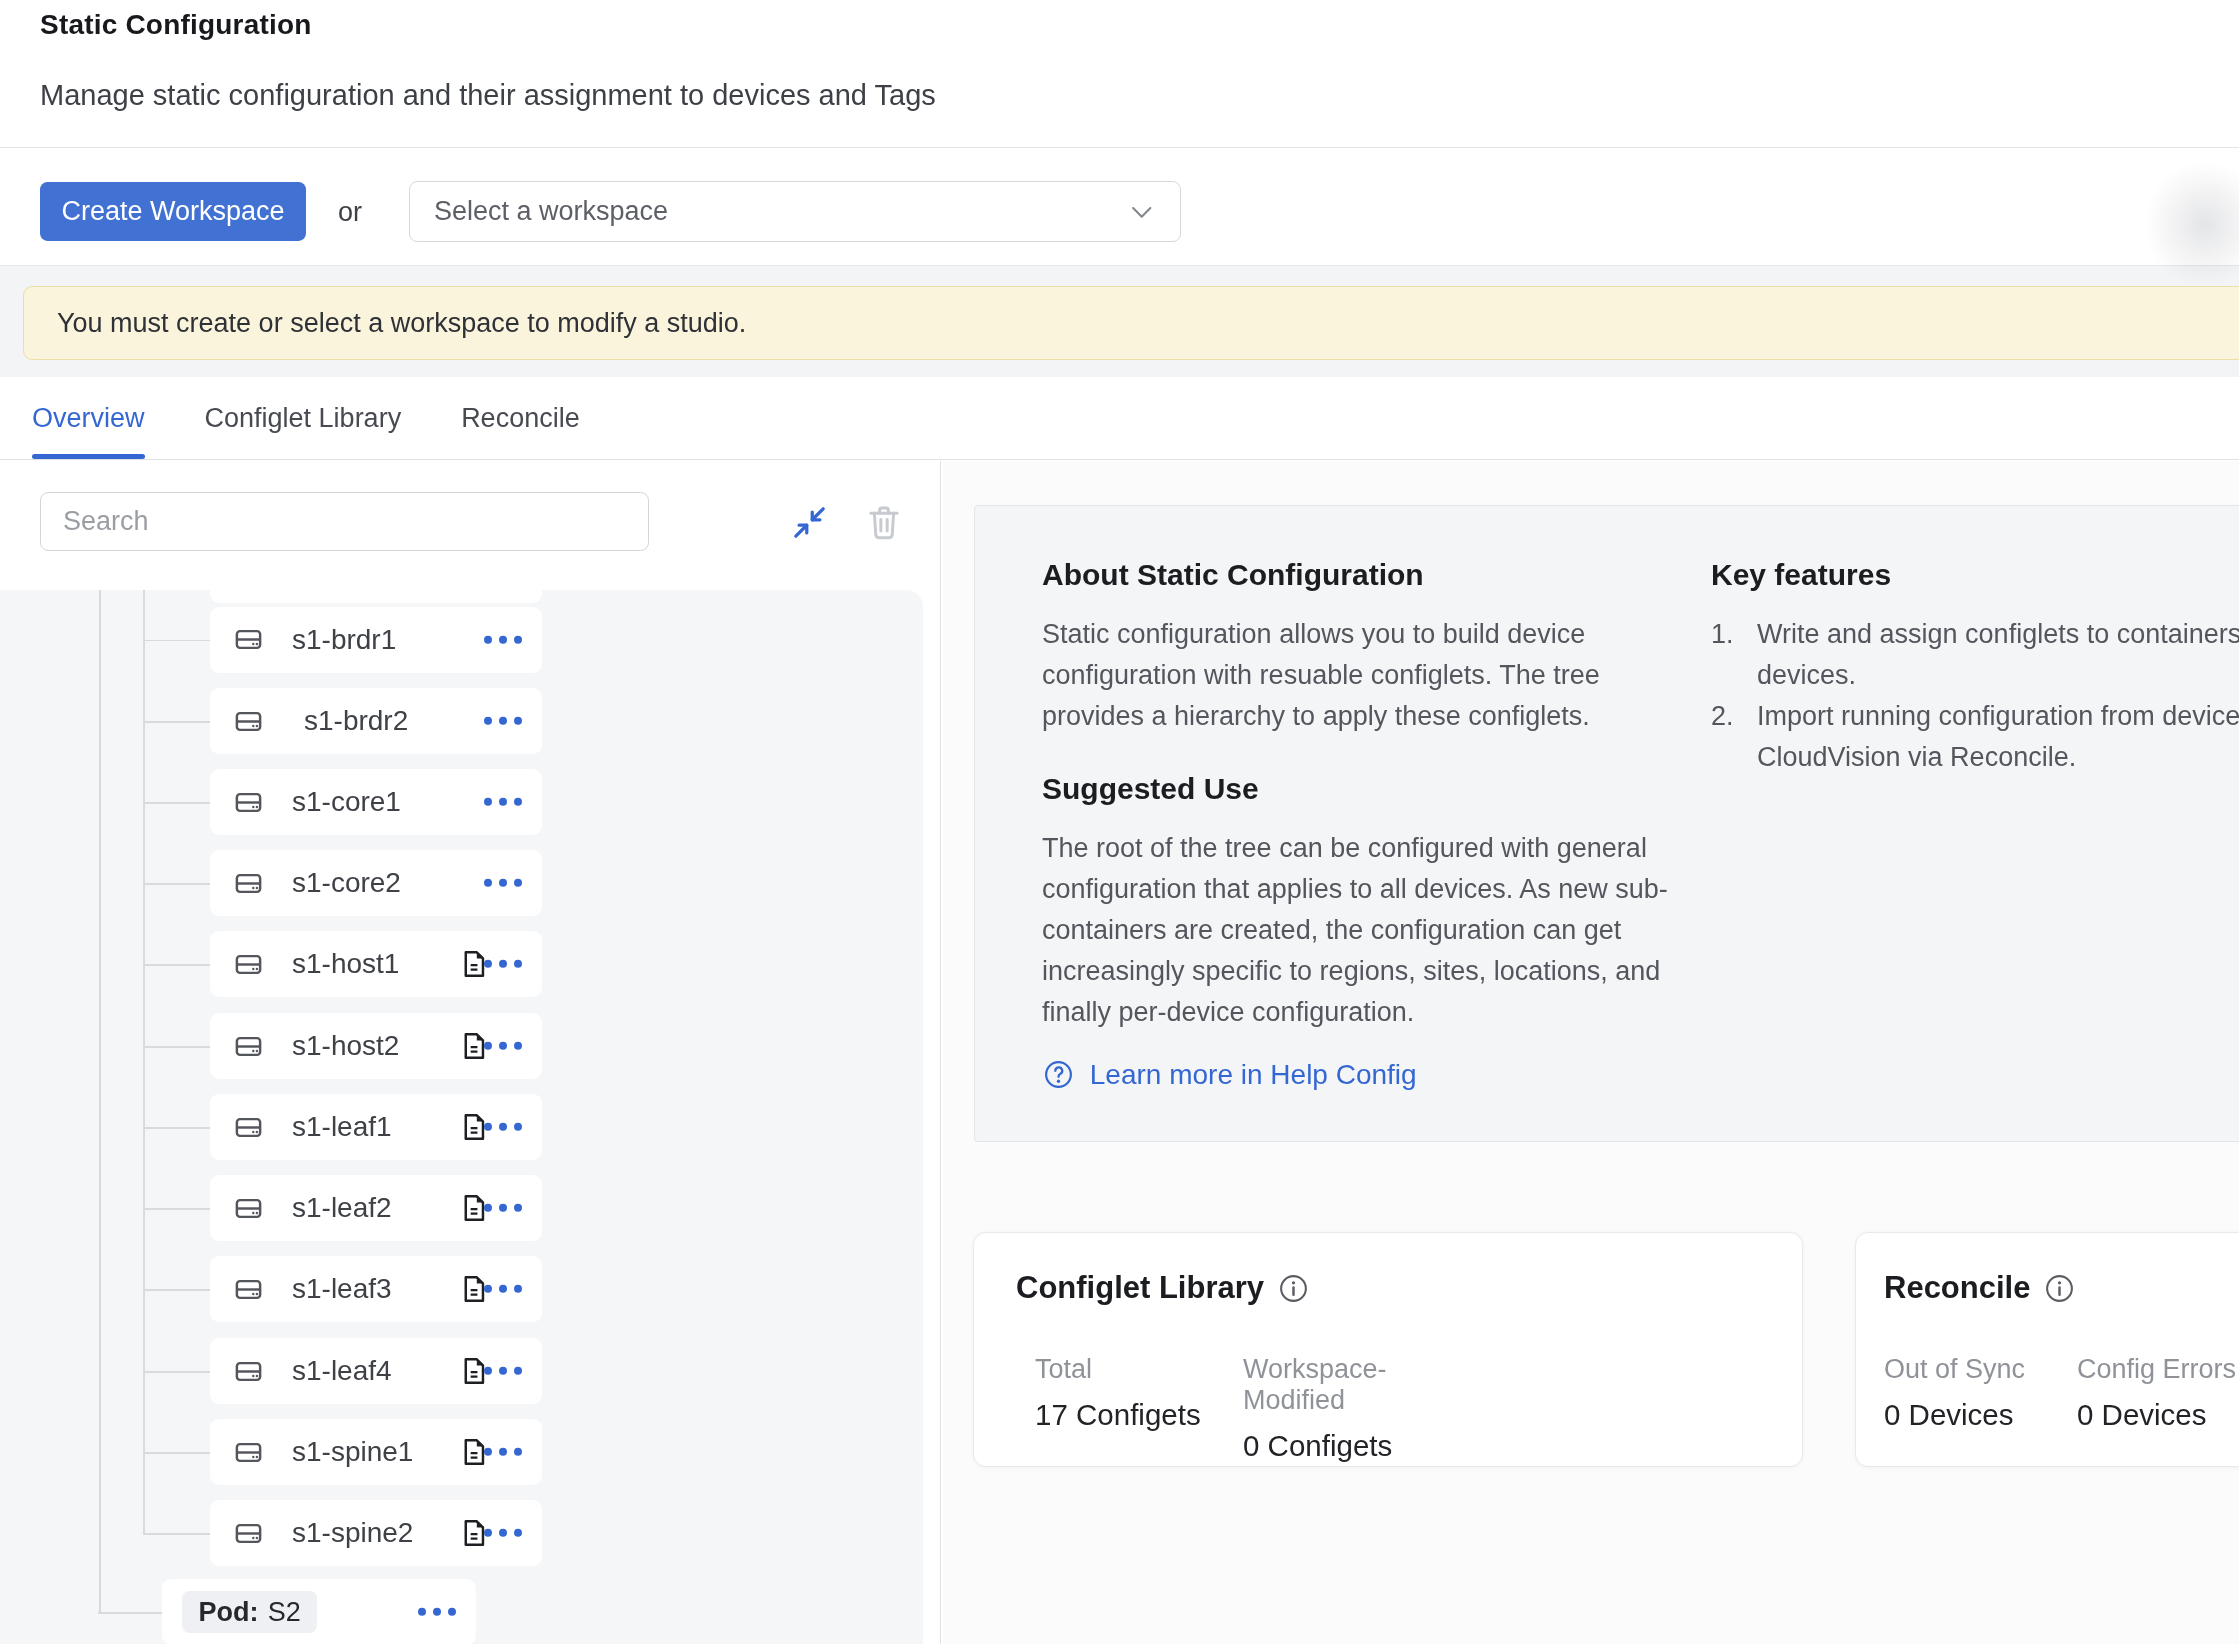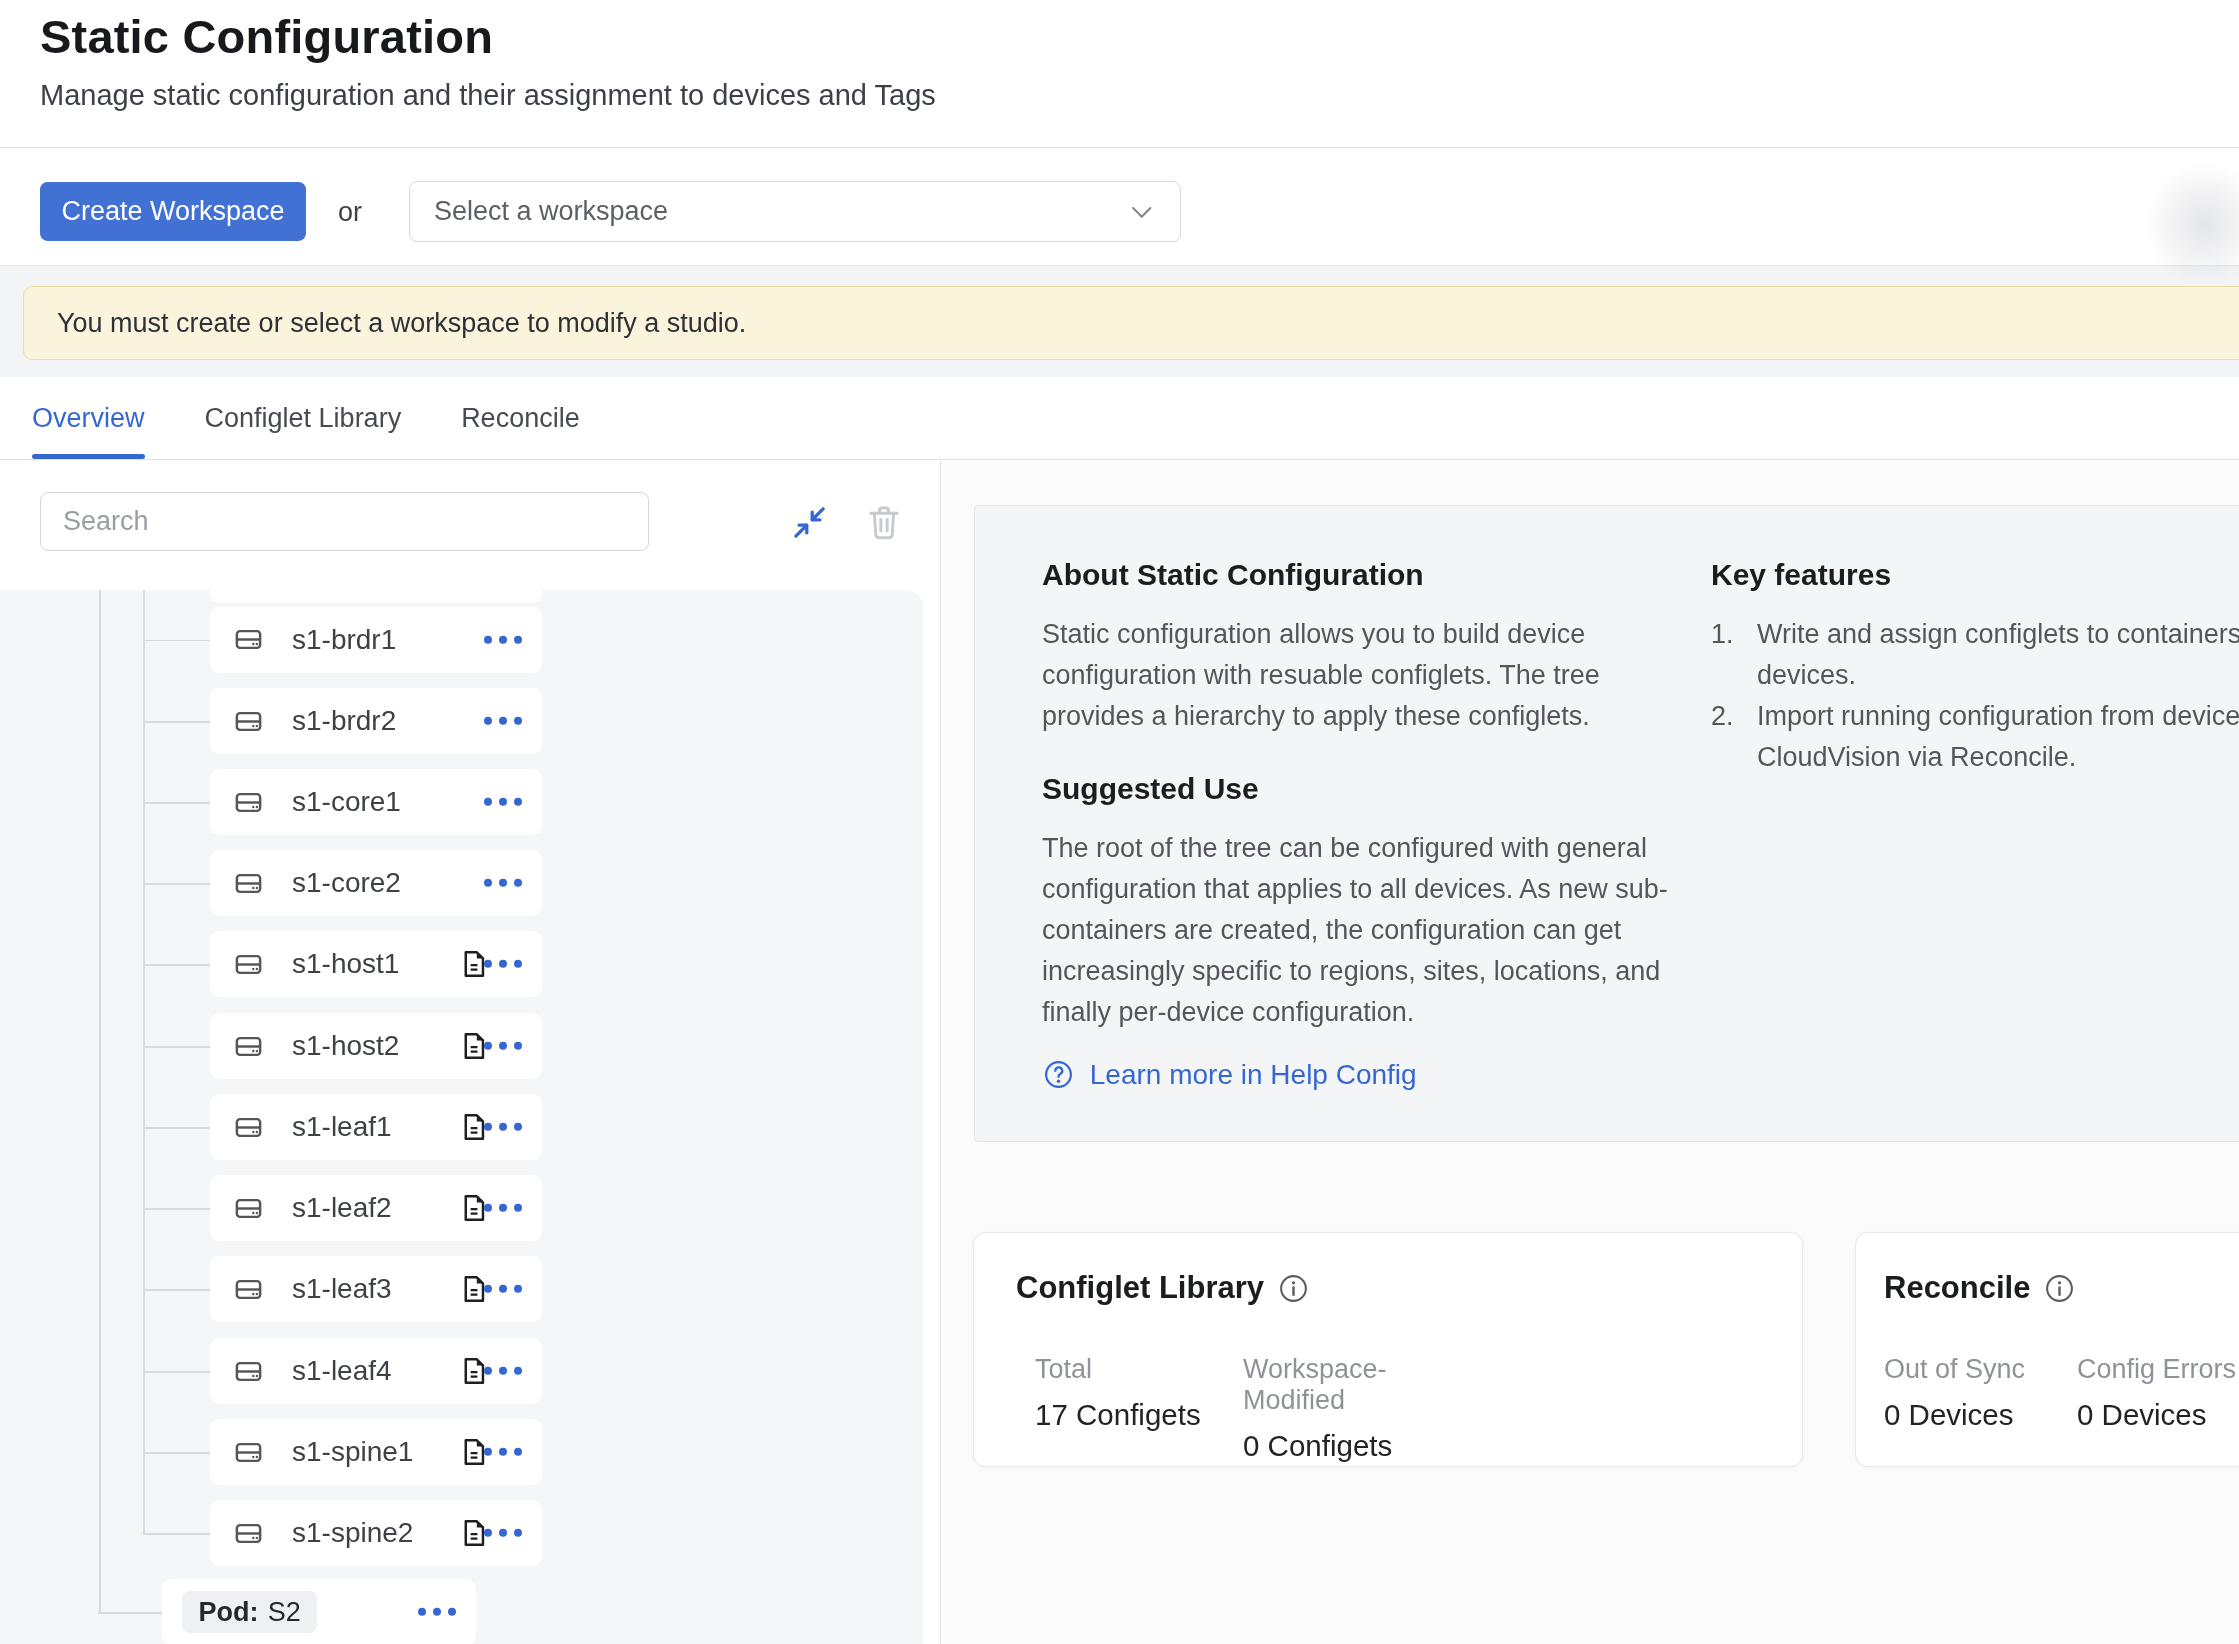--- a/index.html
+++ b/index.html
@@ -2,21 +2,21 @@
 <html style="--accent: #3567d2; --accent-btn: #4271d4; --banner-bg: #fbf4dc; --banner-border: #eadfa6;font-size:14.8px"><head>
 <meta charset="utf-8">
 <style>
   html,body{margin:0;padding:0;background:#e9eaec;}
   .screen{
     position:relative; width:2239px; height:1645px; overflow:hidden;
     background:#ffffff; font-family:"Liberation Sans", sans-serif; color:#1a1c1f;
   }
   
   .page-header{position:absolute;left:0;top:0;width:100%;height:147px;background:#fff;}
-  .page-title{position:absolute;left:40px;top:9.2px;font-size:47px;font-weight:700;letter-spacing:0.2px;color:#17191d;}
+  .page-title{position:absolute;left:40px;top:9.2px;font-size:28px;font-weight:700;letter-spacing:0.2px;color:#17191d;}
   .page-subtitle{position:absolute;left:40px;top:79px;font-size:29px;font-weight:400;color:#3d4046;}
   .divider{position:absolute;left:0;width:100%;height:1.4px;background:#e4e5e8;}
   .div-1{top:147px;} .div-2{top:265px;}
   
   .workspace-row{position:absolute;left:0;top:149px;width:100%;height:116px;background:#fff;}
   .btn-primary{
     position:absolute;left:40px;top:33px;width:266px;height:59px;border:none;border-radius:7.4px;
     background:var(--accent-btn,#4271d4);color:#fff;font-size:27px;font-family:inherit;cursor:pointer;
     display:flex;align-items:center;justify-content:center;
   }
@@ -187,21 +187,21 @@
     </span>
     <span class="device-label">s1-brdr1</span>
 
     <span class="dots">
                 <i></i>
                 <i></i>
                 <i></i>
               </span>
   </div>
 
-  <div class="tree-row device-row" style="top: 98px;">
+  <div class="tree-row device-row" style="top: 98px; gap: 12px;">
     <span>
       <svg width="33" height="31" viewBox="0 0 24 24" fill="none" stroke="#53565b" stroke-width="1.9">
         <rect x="3" y="5.5" width="18" height="13" rx="2.4"></rect>
         <path d="M3 12 H21"></path>
         <circle cx="15.7" cy="15.5" r="0.95" fill="#53565b" stroke="none"></circle>
         <circle cx="18.5" cy="15.5" r="0.95" fill="#53565b" stroke="none"></circle>
       </svg>
     </span>
     <span class="device-label">s1-brdr2</span>
 

